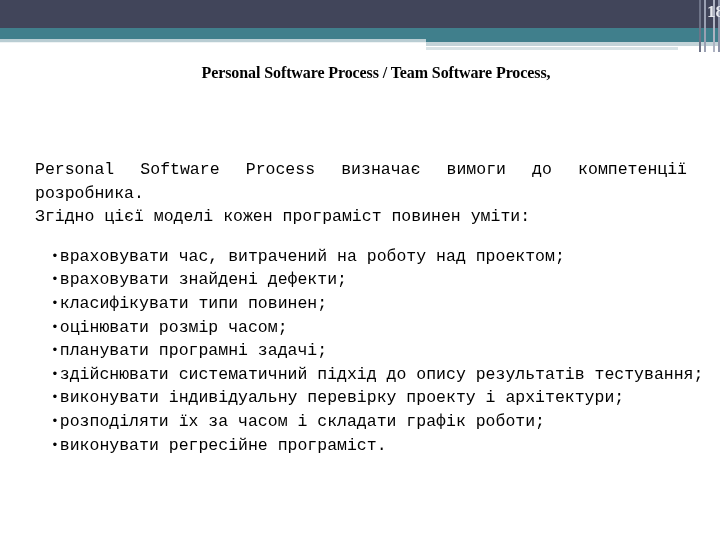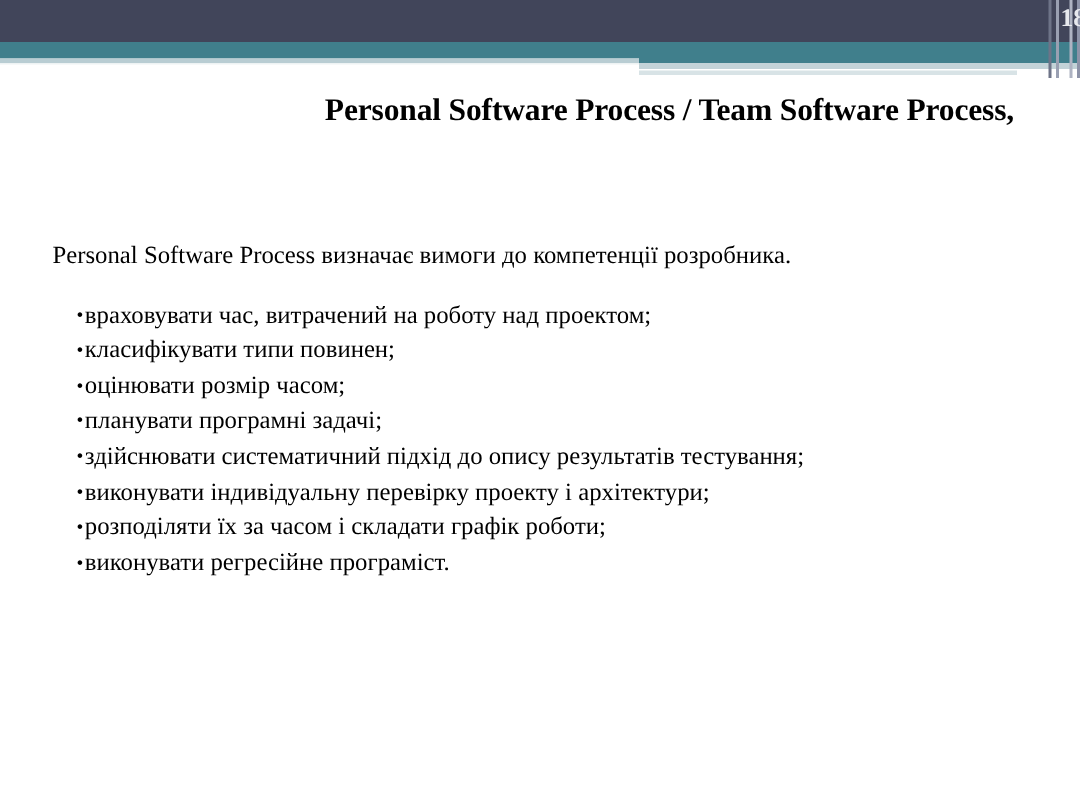--- a/index.html
+++ b/index.html
@@ -111,40 +111,40 @@
     color: #e7e9ee;
     letter-spacing: 0px;
     line-height: 20px;
     white-space: nowrap;
     overflow: hidden;
   }
 
   
   .title {
     position: absolute;
-    left: 28px;
+    left: 52px;
     top: 60px;
     width: 648px;
-    text-align: right;
+    text-align: center;
     font-family: "Liberation Serif", "DejaVu Serif", serif;
-    font-size: 21px;
+    font-size: 16px;
     font-weight: 700;
     color: #000000;
     line-height: 26px;
     letter-spacing: -0.1px;
   }
 
   
   .body-block {
     position: absolute;
     left: 35px;
     top: 158px;
     width: 652px;
     color: #000000;
-    font-family: Liberation Serif, serif;
+    font-family: Liberation Mono, monospace;
     font-size: 16.5px;
     line-height: 23.6px;
   }
   .para-justified {
     text-align: justify;
     text-justify: inter-word;
     margin: 0;
   }
   .para-plain {
     text-align: left;
@@ -190,23 +190,25 @@
   </div>
 
   <div class="title">
     <div>Personal Software Process / Team Software Process,</div>
   </div>
 
   <div class="body-block">
 
     <p class="para-justified"><span>Personal Software Process визначає вимоги до компетенції розробника.</span></p>
 
+    <p class="para-plain">Згідно цієї моделі кожен програміст повинен уміти:</p>
 
     <ul class="bullets">
       <li><span class="bullet-glyph">•</span><span>враховувати час, витрачений на роботу над проектом;</span></li>
+      <li><span class="bullet-glyph">•</span><span>враховувати знайдені дефекти;</span></li>
       <li><span class="bullet-glyph">•</span><span>класифікувати типи повинен;</span></li>
       <li><span class="bullet-glyph">•</span><span>оцінювати розмір часом;</span></li>
       <li><span class="bullet-glyph">•</span><span>планувати програмні задачі;</span></li>
       <li><span class="bullet-glyph">•</span><span>здійснювати систематичний підхід до опису результатів тестування;</span></li>
       <li><span class="bullet-glyph">•</span><span>виконувати індивідуальну перевірку проекту і архітектури;</span></li>
       <li><span class="bullet-glyph">•</span><span>розподіляти їх за часом і складати графік роботи;</span></li>
       <li><span class="bullet-glyph">•</span><span>виконувати регресійне програміст.</span></li>
     </ul>
 
   </div>

